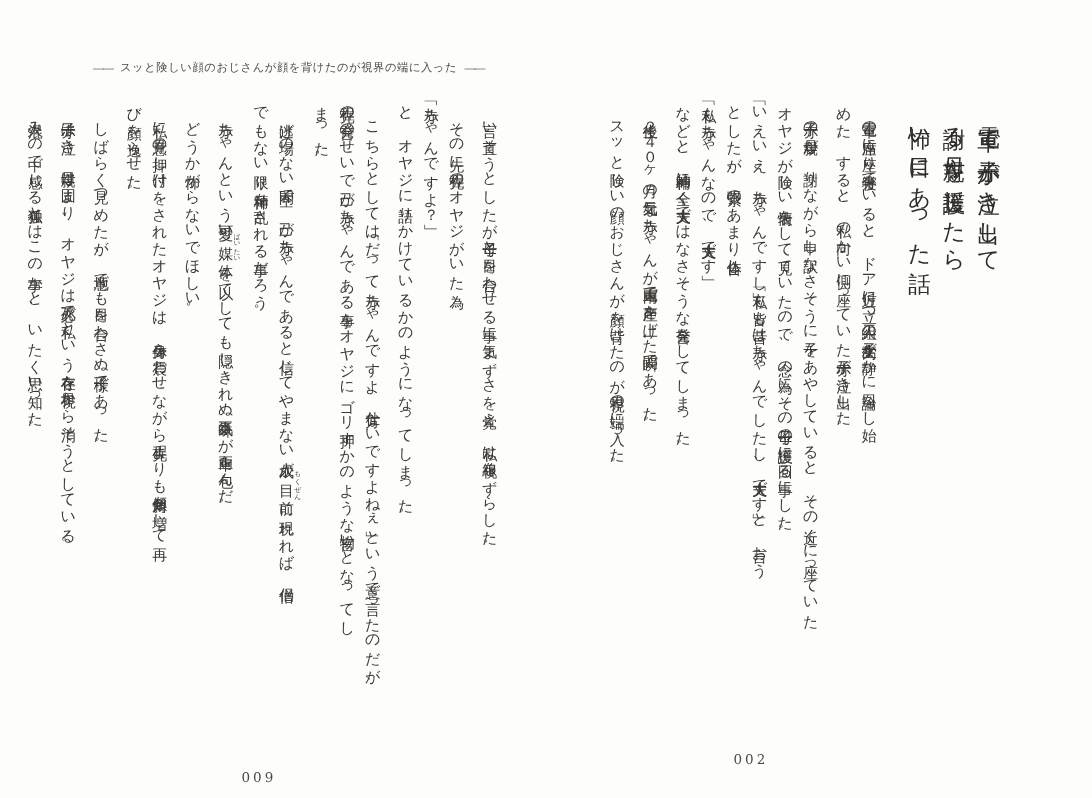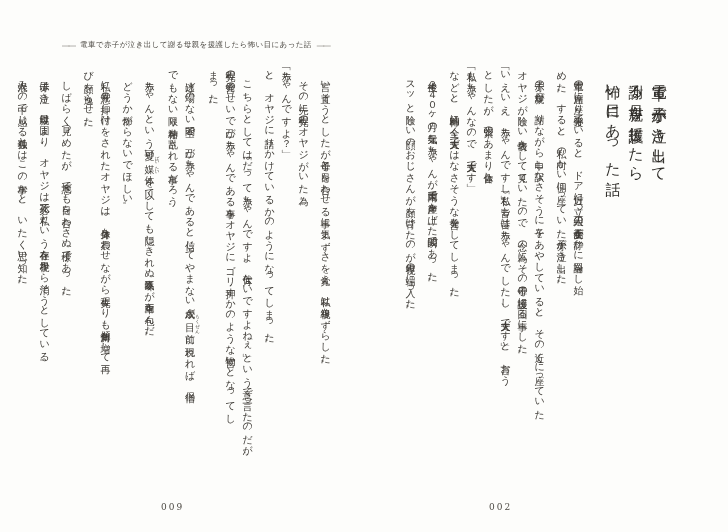--- a/index.html
+++ b/index.html
@@ -40,31 +40,31 @@
   .body-lines .vline.p:first-child{margin-block-start:0;}
 
   ruby rt{font-size:45%;letter-spacing:0;color:#4c4943;}
 
   
   .folio{
     position:absolute;top:502px;
     font-size:9px;color:#4c4943;letter-spacing:2px;
     font-family:"DejaVu Serif","Liberation Serif",serif;
   }
-  .folio-left{left:161px;}
+  .folio-left{left:161px;margin-top:12px;}
   .folio-right{left:489px;}
 </style>
 </head>
 <body>
 
 <div class="spread">
 
   <div class="running-header">
     <span class="dash">――</span>
-    <span>電車で赤子が泣き出して謝る母親を援護したら怖い目にあった話</span>
+    <span>スッと険しい顔のおじさんが顔を背けたのが視界の端に入った</span>
     <span class="dash">――</span>
   </div>
 
   <div class="vpage vpage-right">
     <div class="chapter-title">
       <div class="title-line">電車で赤子が泣き出して</div>
       <div class="title-line">謝る母親を援護したら</div>
       <div class="title-line">怖い目にあった話</div>
     </div>
     <div class="body-lines">

